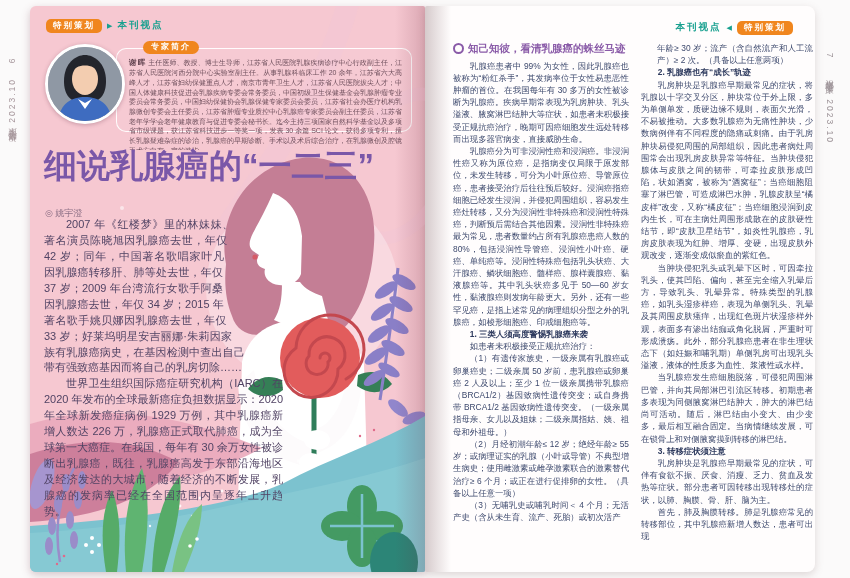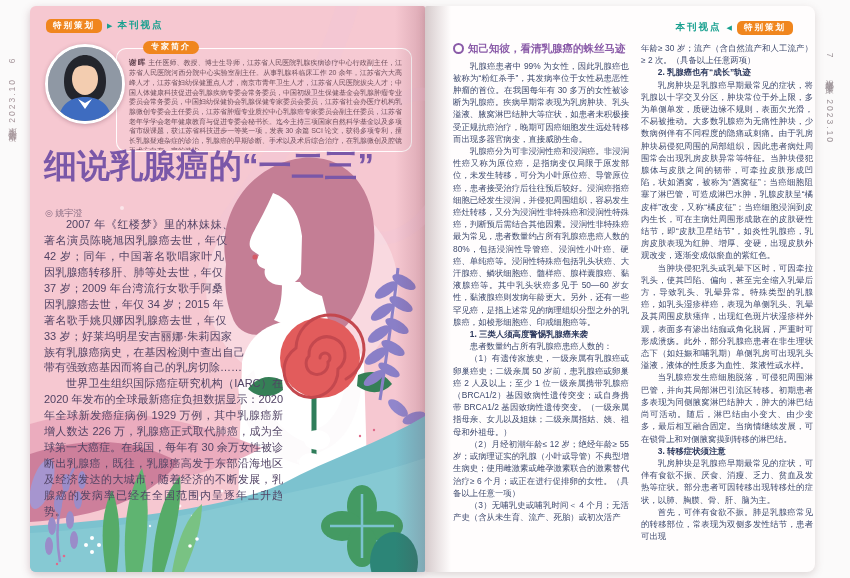--- a/index.html
+++ b/index.html
@@ -29,21 +29,21 @@
   .tags-left{left:16px;top:13px;}
   .tags-right{right:22px;top:15px;}
   .badge{background:#f0861e;color:#fff;font-size:8.5px;font-weight:bold;letter-spacing:2px;
          padding:2px 7px 3px;border-radius:5px;line-height:1;}
   .tag-arrow{color:#18a08f;font-size:7px;line-height:1;}
   .tag-text{color:#18a08f;font-size:9.5px;font-weight:bold;letter-spacing:2px;}
   
   .photo{position:absolute;left:15px;top:38px;width:74px;height:74px;border-radius:50%;
          border:3px solid #fff;overflow:hidden;z-index:22;box-shadow:0 1px 4px rgba(90,40,60,.3);
          background:#9aa2ad;}
-  .expert-box{position:absolute;left:86px;top:42px;width:296px;height:104px;z-index:20;
+  .expert-box{position:absolute;left:86px;top:42px;width:296px;height:84px;z-index:20;
               border:1.5px solid rgba(255,255,255,.95);border-radius:10px;
               background:rgba(255,255,255,.05);box-sizing:border-box;}
   .expert-label{position:absolute;left:26px;top:-8px;background:#f0861e;color:#fff;
                 font-size:8px;font-weight:bold;letter-spacing:2px;padding:2px 8px 3px;
                 border-radius:8px;line-height:1;}
   .bio{padding:9px 9px 0 12px;font-size:7px;line-height:1.38;color:#6e4f5c;
        text-align:justify;overflow:hidden;height:92px;}
   .bio b{color:#5c3d4a;font-size:7.6px;letter-spacing:1px;}
   
   .title{position:absolute;left:14px;top:142px;width:372px;z-index:20;
@@ -53,21 +53,21 @@
              font-size:11px;line-height:1.45;color:#514364;text-align:justify;}
   .body-left p{margin:0;text-indent:2em;}
   .wrap-spacer{float:right;width:56px;height:92px;margin:38px 0 0 4px;
                shape-outside:ellipse(50% 50%);}
   
   .col{position:absolute;top:36px;height:522px;overflow:hidden;z-index:20;
        font-size:8.4px;line-height:12.2px;color:#3e4a6e;text-align:justify;}
   .col1{left:28px;width:176px;}
   .col2{left:216px;width:172px;}
   .col p{margin:0;text-indent:2em;}
-  .col p.noindent{text-indent:0;}
+  .col p.noindent{text-indent:0;margin-left:16px;}
   .sechead{display:flex;align-items:center;gap:4px;color:#8a5ba8;font-weight:bold;
            font-size:10.5px;margin:0 0 5px 0;line-height:1.2;}
   .ring{width:7px;height:7px;border:2px solid #8a5ba8;border-radius:50%;flex:0 0 auto;}
   .subhead{font-weight:bold;color:#2e3a5e;margin:3px 0;text-indent:1.6em;}
   
   .illus{position:absolute;left:0;top:0;z-index:10;}
 </style>
 </head>
 <body>
 
@@ -249,35 +249,35 @@
     </div>
 
     <div class="col col1">
       <div class="sechead">
         <span class="ring"></span>
         <span>知己知彼，看清乳腺癌的蛛丝马迹</span>
       </div>
       <p>乳腺癌患者中 99% 为女性，因此乳腺癌也被称为“粉红杀手”，其发病率位于女性易患恶性肿瘤的首位。在我国每年有 30 多万的女性被诊断为乳腺癌。疾病早期常表现为乳房肿块、乳头溢液、腋窝淋巴结肿大等症状，如患者未积极接受正规抗癌治疗，晚期可因癌细胞发生远处转移而出现多器官病变，直接威胁生命。</p>
       <p>乳腺癌分为可非浸润性癌和浸润癌。非浸润性癌又称为原位癌，是指病变仅局限于原发部位，未发生转移，可分为小叶原位癌、导管原位癌，患者接受治疗后往往预后较好。浸润癌指癌细胞已经发生浸润，并侵犯周围组织，容易发生癌灶转移，又分为浸润性非特殊癌和浸润性特殊癌，判断预后需结合其他因素。浸润性非特殊癌最为常见，患者数量约占所有乳腺癌患癌人数的 80%，包括浸润性导管癌、浸润性小叶癌、硬癌、单纯癌等。浸润性特殊癌包括乳头状癌、大汗腺癌、鳞状细胞癌、髓样癌、腺样囊腺癌、黏液腺癌等。其中乳头状癌多见于 50—60 岁女性，黏液腺癌则发病年龄更大。另外，还有一些罕见癌，是指上述常见的病理组织分型之外的乳腺癌，如梭形细胞癌、印戒细胞癌等。</p>
       <p class="subhead">1. 三类人须高度警惕乳腺癌来袭</p>
-      <p>患者数量约占所有乳腺癌患癌人数的：</p>
+      <p>如患者未积极接受正规抗癌治疗：</p>
       <p>（1）有遗传家族史，一级亲属有乳腺癌或卵巢癌史；二级亲属 50 岁前，患乳腺癌或卵巢癌 2 人及以上；至少 1 位一级亲属携带乳腺癌（BRCA1/2）基因致病性遗传突变；或自身携带 BRCA1/2 基因致病性遗传突变。（一级亲属指母亲、女儿以及姐妹；二级亲属指姑、姨、祖母和外祖母。）</p>
       <p>（2）月经初潮年龄≤ 12 岁；绝经年龄≥ 55 岁；或病理证实的乳腺（小叶或导管）不典型增生病史；使用雌激素或雌孕激素联合的激素替代治疗≥ 6 个月；或正在进行促排卵的女性。（具备以上任意一项）</p>
       <p>（3）无哺乳史或哺乳时间＜ 4 个月；无活产史（含从未生育、流产、死胎）或初次活产</p>
     </div>
 
     <div class="col col2">
       <p class="noindent">年龄≥ 30 岁；流产（含自然流产和人工流产）≥ 2 次。（具备以上任意两项）</p>
       <p class="subhead">2. 乳腺癌也有“成长”轨迹</p>
       <p>乳房肿块是乳腺癌早期最常见的症状，将乳腺以十字交叉分区，肿块常位于外上限，多为单侧单发，质硬边缘不规则，表面欠光滑，不易被推动。大多数乳腺癌为无痛性肿块，少数病例伴有不同程度的隐痛或刺痛。由于乳房肿块易侵犯周围的局部组织，因此患者病灶周围常会出现乳房皮肤异常等特征。当肿块侵犯腺体与皮肤之间的韧带，可牵拉皮肤形成凹陷，状如酒窝，被称为“酒窝征”；当癌细胞阻塞了淋巴管，可造成淋巴水肿，乳腺皮肤呈“橘皮样”改变，又称“橘皮征”；当癌细胞浸润到皮内生长，可在主病灶周围形成散在的皮肤硬性结节，即“皮肤卫星结节”，如炎性乳腺癌，乳房皮肤表现为红肿、增厚、变硬，出现皮肤外观改变，逐渐变成似瘀血的紫红色。</p>
       <p>当肿块侵犯乳头或乳晕下区时，可因牵拉乳头，使其凹陷、偏向，甚至完全缩入乳晕后方，导致乳头、乳晕异常。特殊类型的乳腺癌，如乳头湿疹样癌，表现为单侧乳头、乳晕及其周围皮肤瘙痒，出现红色斑片状湿疹样外观，表面多有渗出结痂或角化脱屑，严重时可形成溃疡。此外，部分乳腺癌患者在非生理状态下（如妊娠和哺乳期）单侧乳房可出现乳头溢液，液体的性质多为血性、浆液性或水样。</p>
       <p>当乳腺癌发生癌细胞脱落，可侵犯周围淋巴管，并向其局部淋巴引流区转移。初期患者多表现为同侧腋窝淋巴结肿大，肿大的淋巴结尚可活动。随后，淋巴结由小变大、由少变多，最后相互融合固定。当病情继续发展，可在锁骨上和对侧腋窝摸到转移的淋巴结。</p>
       <p class="subhead">3. 转移症状须注意</p>
       <p>乳房肿块是乳腺癌早期最常见的症状，可伴有食欲不振、厌食、消瘦、乏力、贫血及发热等症状。部分患者可因转移出现转移灶的症状，以肺、胸膜、骨、肝、脑为主。</p>
-      <p>首先，可伴有食欲不振。肺是乳腺癌常见的转移部位，常表现为双侧多发性结节，患者可出现</p>
+      <p>首先，肺及胸膜转移。肺是乳腺癌常见的转移部位，其中乳腺癌新增人数达，患者可出现</p>
     </div>
   </div>
 
   <div class="edge edge-r">
     <span class="rot-r">7</span>
     <span class="vtext">祝您健康 — 2023.10</span>
   </div>
 
 </div>
 

